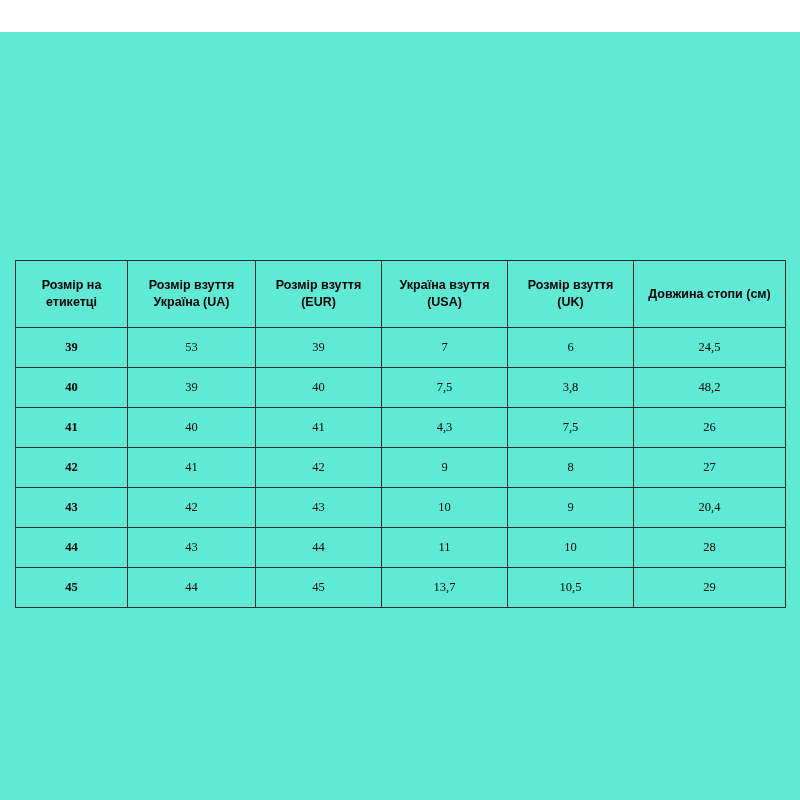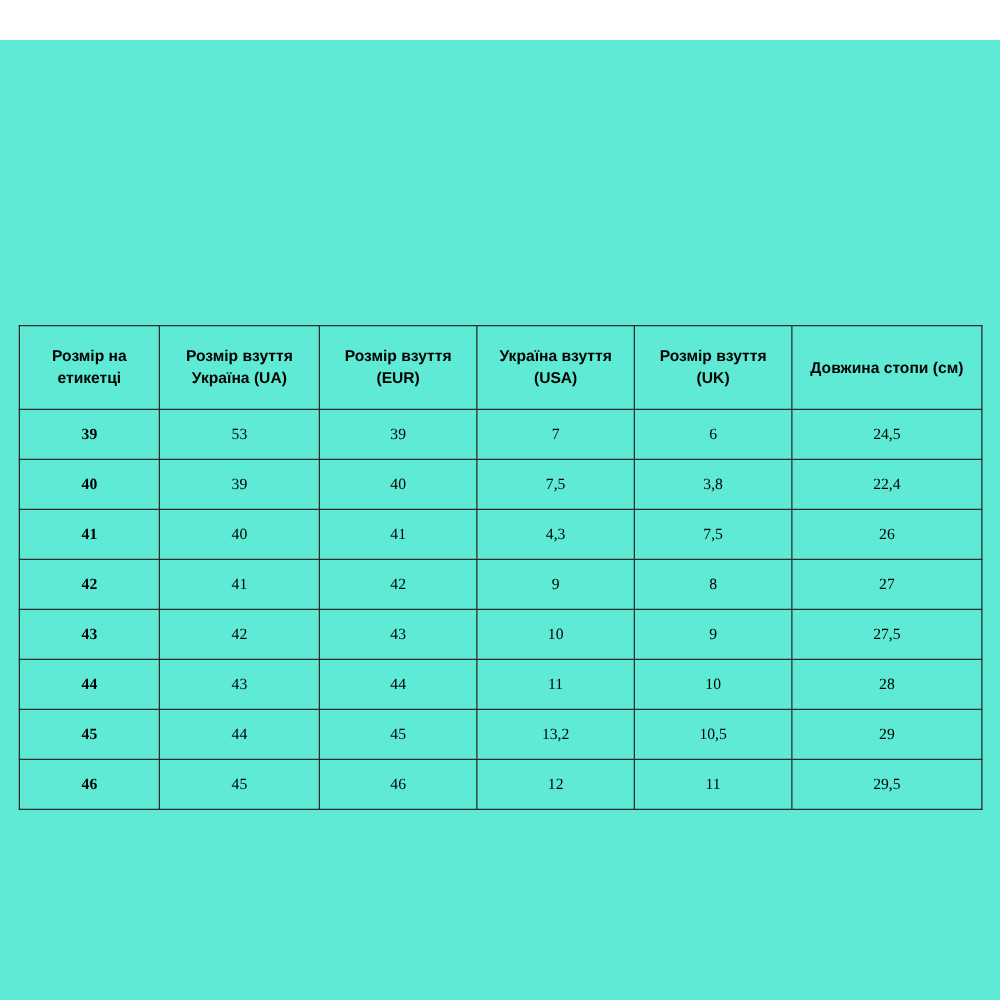--- a/index.html
+++ b/index.html
@@ -97,21 +97,21 @@
           <td>7</td>
           <td>6</td>
           <td>24,5</td>
         </tr>
         <tr>
           <td class="label-col">40</td>
           <td>39</td>
           <td>40</td>
           <td>7,5</td>
           <td>3,8</td>
-          <td>22,4</td>
+          <td>48,2</td>
         </tr>
         <tr>
           <td class="label-col">41</td>
           <td>40</td>
           <td>41</td>
           <td>4,3</td>
           <td>7,5</td>
           <td>26</td>
         </tr>
         <tr>
@@ -121,42 +121,34 @@
           <td>9</td>
           <td>8</td>
           <td>27</td>
         </tr>
         <tr>
           <td class="label-col">43</td>
           <td>42</td>
           <td>43</td>
           <td>10</td>
           <td>9</td>
-          <td>27,5</td>
+          <td>20,4</td>
         </tr>
         <tr>
           <td class="label-col">44</td>
           <td>43</td>
           <td>44</td>
           <td>11</td>
           <td>10</td>
           <td>28</td>
         </tr>
         <tr>
           <td class="label-col">45</td>
           <td>44</td>
           <td>45</td>
-          <td>13,2</td>
+          <td>13,7</td>
           <td>10,5</td>
           <td>29</td>
-        </tr>
-        <tr>
-          <td class="label-col">46</td>
-          <td>45</td>
-          <td>46</td>
-          <td>12</td>
-          <td>11</td>
-          <td>29,5</td>
         </tr>
       </tbody>
     </table>
   </div>
 </div>
 
 </body></html>

